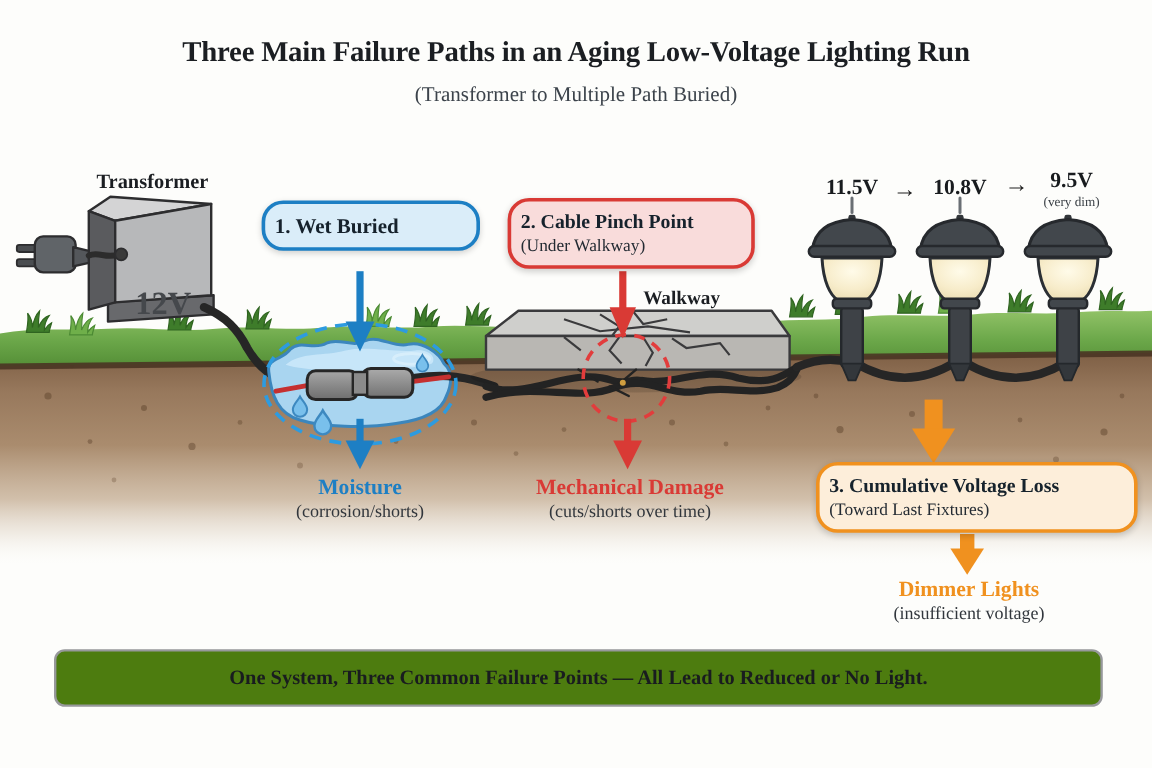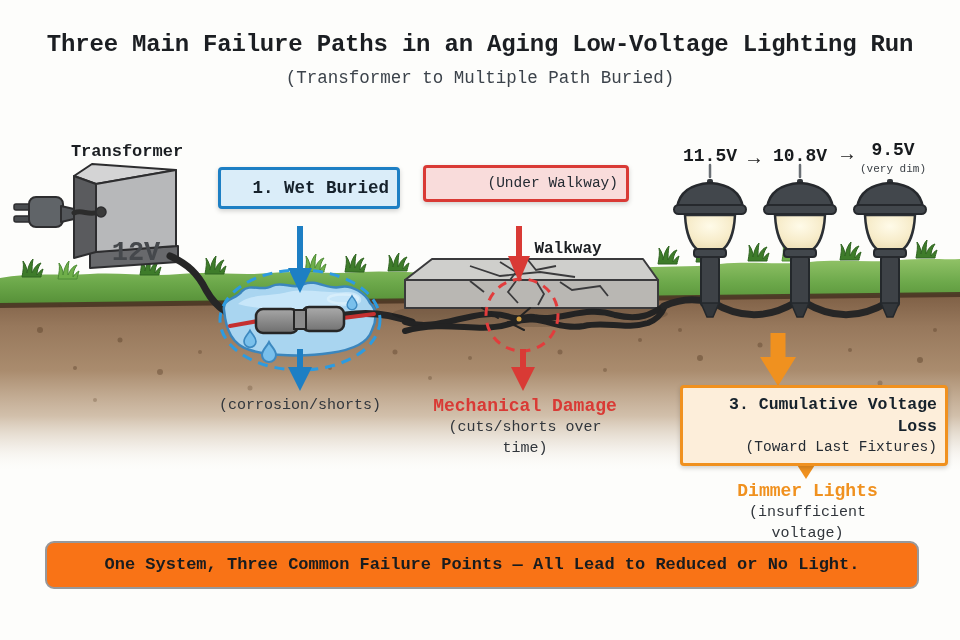--- a/index.html
+++ b/index.html
@@ -1,24 +1,24 @@
 <!DOCTYPE html>
 <html style="--blue: #1d7fc4; --blue-light: #daedf9; --red: #d93a35; --red-light: #f9dcdb; --orange: #f0911f; --orange-light: #fdeeda; --text: #1b1e22; --muted: #3c434b;"><head>
 <meta charset="utf-8">
 <style>
   html,body{margin:0;padding:0;background:#fdfdfb;}
   #canvas{position:relative;width:960px;height:620px;overflow:hidden;
-          font-family:Liberation Mono, monospace;background:#fdfdfb;}
+          font-family:Liberation Serif, serif;background:#fdfdfb;}
   .abs{position:absolute;}
   .ctr{text-align:center;}
   #title{left:0;top:31px;width:960px;font-size:24px;font-weight:bold;color:var(--text);letter-spacing:-0.2px;}
   #subtitle{left:0;top:68px;width:960px;font-size:17.5px;color:var(--muted);}
   #transformer-label{left:58px;top:142px;width:138px;font-size:17px;font-weight:bold;color:var(--text);}
   #transformer-voltage{left:100px;top:200px;width:72px;font-size:27px;font-weight:bold;color:#45484c;margin-top:38px;}
-  .callout{border-radius:4px;text-align:right;padding:6px 8px;box-shadow:0 2px 5px rgba(0,0,0,.18);}
+  .callout{border-radius:18px;text-align:left;padding:6px 8px;box-shadow:0 2px 5px rgba(0,0,0,.18);}
   .callout .l1{font-weight:bold;color:#16222c;}
   .callout .l2{color:#242b33;}
   #callout-splice{left:218px;top:167px;width:160px;border:3px solid var(--blue);background:var(--blue-light);}
   #callout-splice .l1,#callout-splice .l2{font-size:17.5px;font-weight:bold;line-height:24px;}
   #callout-pinch{left:423px;top:165px;width:184px;border:3px solid var(--red);background:var(--red-light);}
   #callout-pinch .l1{font-size:16.5px;line-height:22px;}
   #callout-pinch .l2{font-size:14.5px;line-height:19px;}
   #callout-loss{left:680px;top:385px;width:246px;border:3px solid var(--orange);background:var(--orange-light);}
   #callout-loss .l1{font-size:16.5px;line-height:22px;}
   #callout-loss .l2{font-size:14.5px;line-height:19px;}
@@ -34,21 +34,21 @@
   #effect-dimmer .t{color:var(--orange);}
   .volt{font-size:18px;font-weight:bold;color:#181b1e;}
   #volt-1{left:672px;top:146px;width:76px;}
   #volt-2{left:765px;top:146px;width:70px;}
   #volt-3{left:858px;top:140px;width:70px;}
   #volt-note{left:845px;top:163px;width:96px;font-size:11px;color:#3b4046;}
   .volt-arrow{font-size:20px;font-weight:bold;color:#222;width:24px;}
   #volt-arrow-1{left:742px;top:147px;}
   #volt-arrow-2{left:835px;top:143px;}
   #footer-banner{left:45px;top:541px;width:870px;height:44px;border:2px solid #97989b;
-    border-radius:9px;background:#f97316;font-size:17px;font-weight:bold;color:#191c1f;
+    border-radius:9px;background:#4d7c0f;font-size:17px;font-weight:bold;color:#191c1f;
     line-height:44px;text-align:center;}
   svg .sk-blue{stroke:var(--blue);}   svg .fl-blue{fill:var(--blue);}
   svg .sk-red{stroke:var(--red);}     svg .fl-red{fill:var(--red);}
   svg .sk-orange{stroke:var(--orange);} svg .fl-orange{fill:var(--orange);}
 </style>
 </head>
 <body>
 
 <div id="canvas">
 
@@ -253,31 +253,33 @@
   <div class="abs ctr" id="subtitle">(Transformer to Multiple Path Buried)</div>
 
   <div class="abs ctr" id="transformer-label">Transformer</div>
   <div class="abs ctr" id="transformer-voltage">12V</div>
 
   <div class="abs callout" id="callout-splice">
     <div class="l1">1. Wet Buried</div>
   </div>
 
   <div class="abs callout" id="callout-pinch">
+    <div class="l1">2. Cable Pinch Point</div>
     <div class="l2">(Under Walkway)</div>
   </div>
 
   <div class="abs ctr" id="walkway-label">Walkway</div>
 
   <div class="abs callout" id="callout-loss">
     <div class="l1">3. Cumulative Voltage Loss</div>
     <div class="l2">(Toward Last Fixtures)</div>
   </div>
 
   <div class="abs effect" id="effect-moisture">
+    <div class="t">Moisture</div>
     <div class="s">(corrosion/shorts)</div>
   </div>
 
   <div class="abs effect" id="effect-mechanical">
     <div class="t">Mechanical Damage</div>
     <div class="s">(cuts/shorts over time)</div>
   </div>
 
   <div class="abs effect" id="effect-dimmer">
     <div class="t">Dimmer Lights</div>

